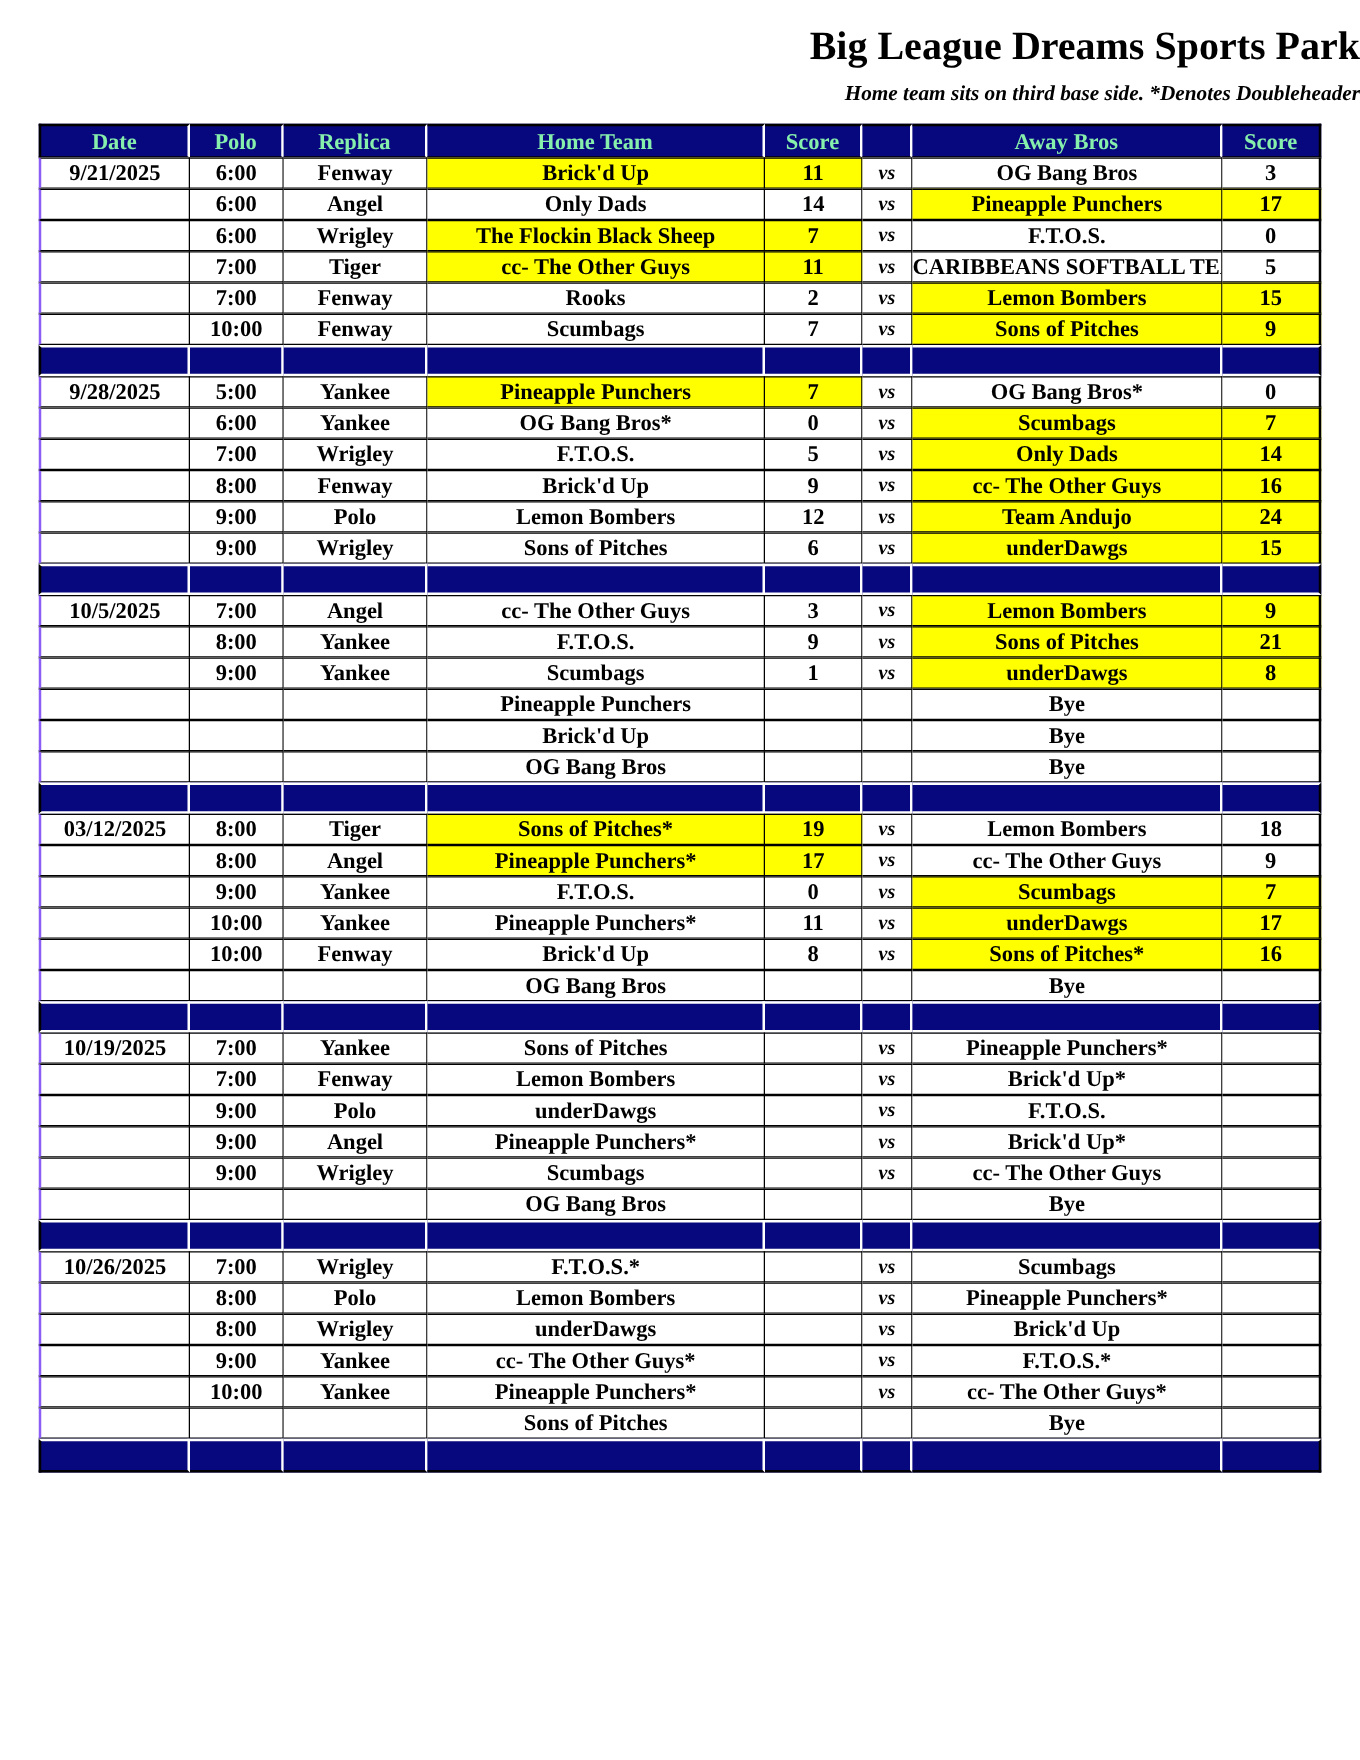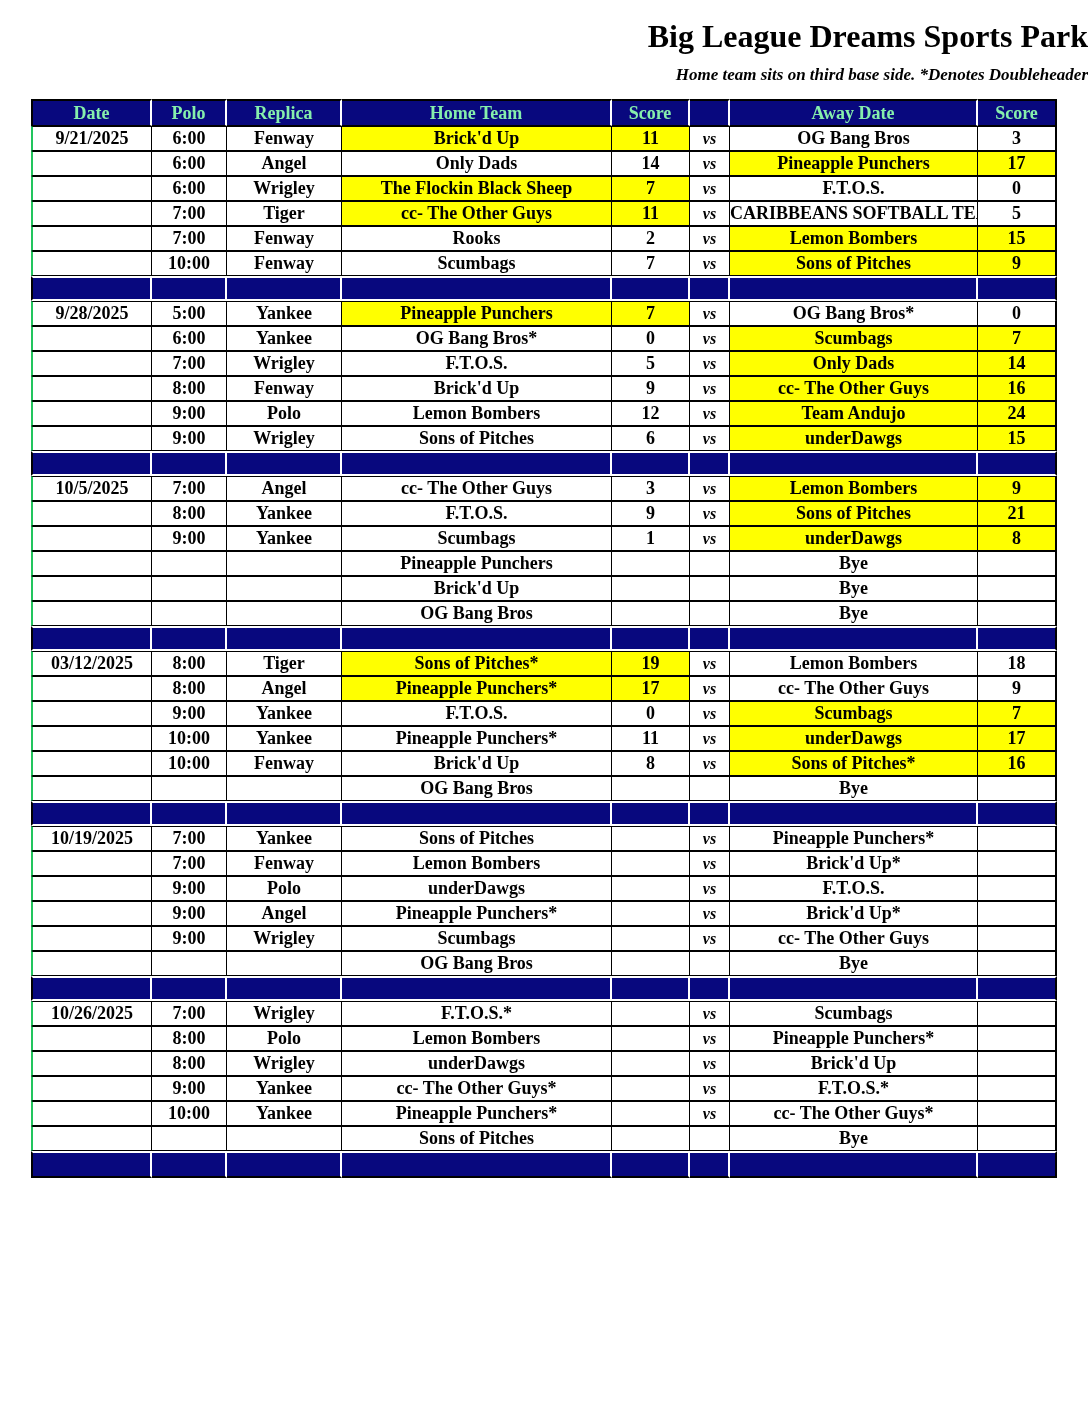--- a/index.html
+++ b/index.html
@@ -57,21 +57,21 @@
   table.sched th:last-child  { border-right: 2px solid #000; }
   table.sched td {
     height: 25px;
     line-height: 23px;
     font-size: 18px;
     background: #ffffff;
     border-top: 1px solid #000;
     border-bottom: 1px solid #000;
     border-right: 1px solid #000;
   }
-  table.sched td:first-child { border-left: 2px solid #22c55e; }
+  table.sched td:first-child { border-left: 2px solid #8b5cf6; }
   table.sched td:last-child  { border-right: 2px solid #000; }
   table.sched td.vs { font-size: 16px; font-style: italic; }
   table.sched td.hl { background: var(--hl); }
   table.sched tr.sep td {
     background: var(--navy);
     border-top: 2px solid #ffffff;
     border-bottom: 2px solid #ffffff;
     border-right: 2px solid #ffffff;
   }
   table.sched tr.sep td:first-child { border-left: 2px solid #000; }
@@ -98,21 +98,21 @@
     <col style="width:79px">
   </colgroup>
   <thead>
     <tr>
       <th>Date</th>
       <th>Polo</th>
       <th>Replica</th>
       <th>Home Team</th>
       <th>Score</th>
       <th></th>
-      <th>Away Date</th>
+      <th>Away Bros</th>
       <th>Score</th>
     </tr>
   </thead>
   <tbody id="tbody">
       <tr>
         <td>9/21/2025</td>
         <td>6:00</td>
         <td>Fenway</td>
         <td class="hl">Brick'd Up</td>
         <td class="hl">11</td>

